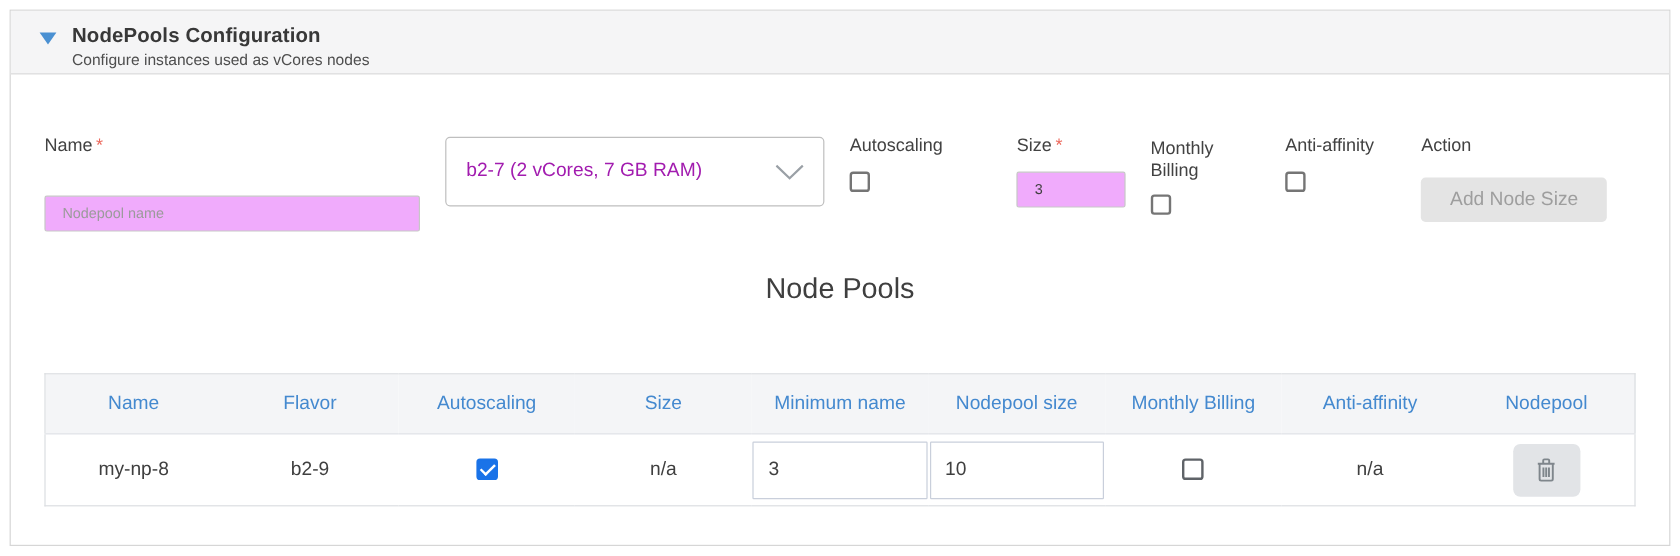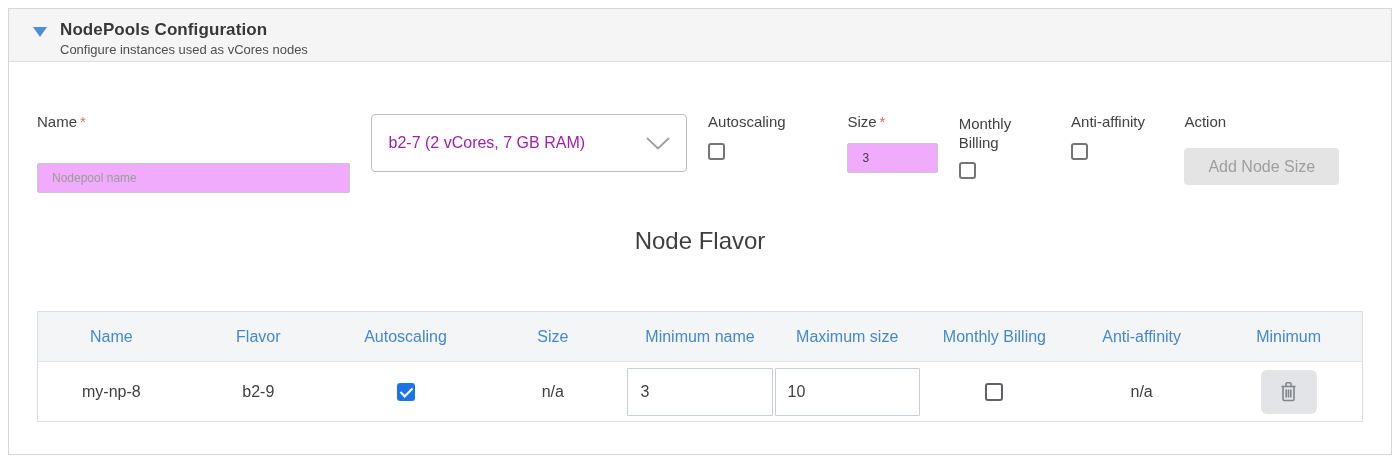--- a/index.html
+++ b/index.html
@@ -175,34 +175,34 @@
         <span class="checkbox" data-checked="false"></span>
       </div>
 
       <div class="field f-action">
         <label>Action</label>
         <button class="btn-add" disabled="">Add Node Size</button>
       </div>
 
     </div>
 
-    <h2 class="pools-title">Node Flavor</h2>
+    <h2 class="pools-title">Node Pools</h2>
 
     <table class="pools-table">
       <thead>
         <tr>
           <th>Name</th>
           <th>Flavor</th>
           <th>Autoscaling</th>
           <th>Size</th>
           <th>Minimum name</th>
-          <th>Maximum size</th>
+          <th>Nodepool size</th>
           <th>Monthly Billing</th>
           <th>Anti-affinity</th>
-          <th>Minimum</th>
+          <th>Nodepool</th>
         </tr>
       </thead>
       <tbody>
         <tr>
           <td>my-np-8</td>
           <td>b2-9</td>
           <td>
             <span class="checkbox big" data-checked="true"></span>
           </td>
           <td>n/a</td>

